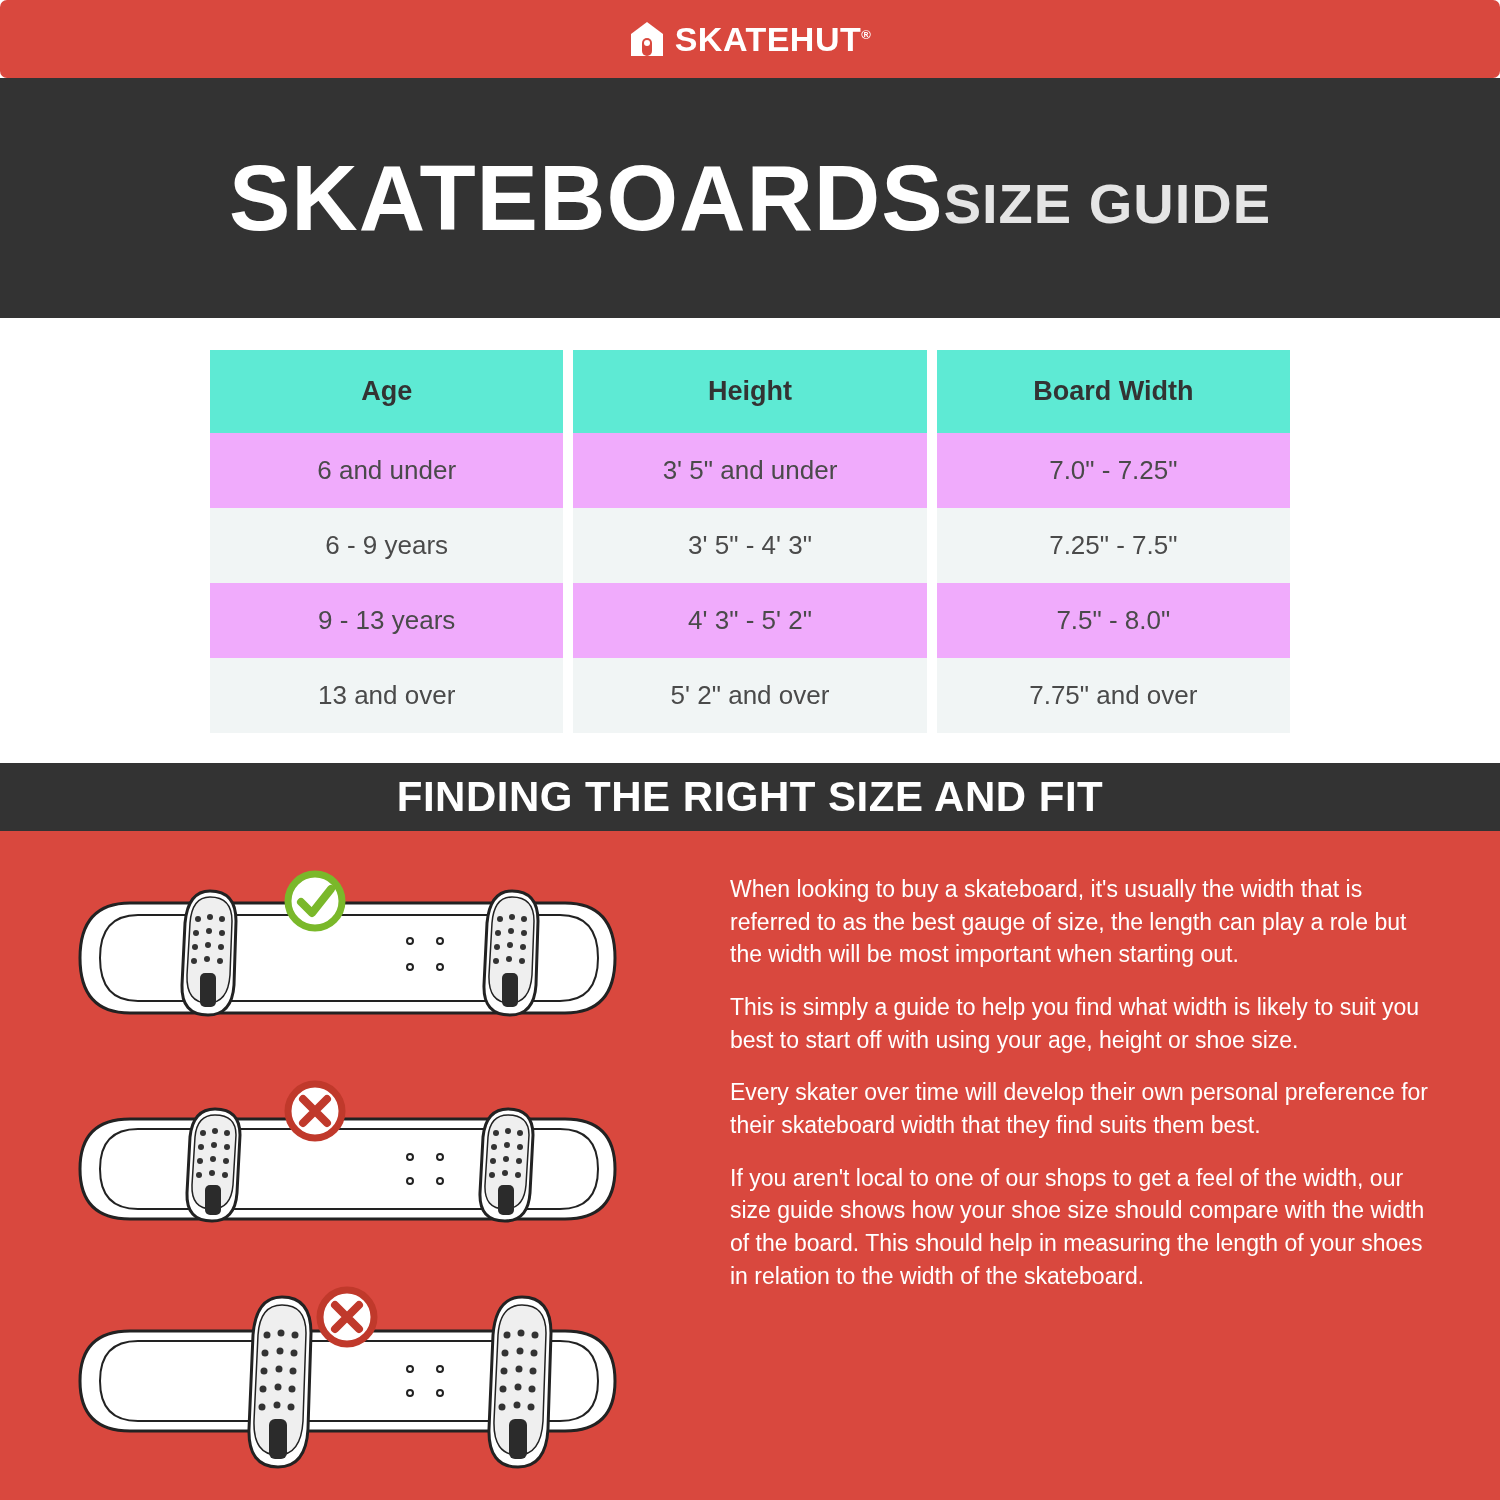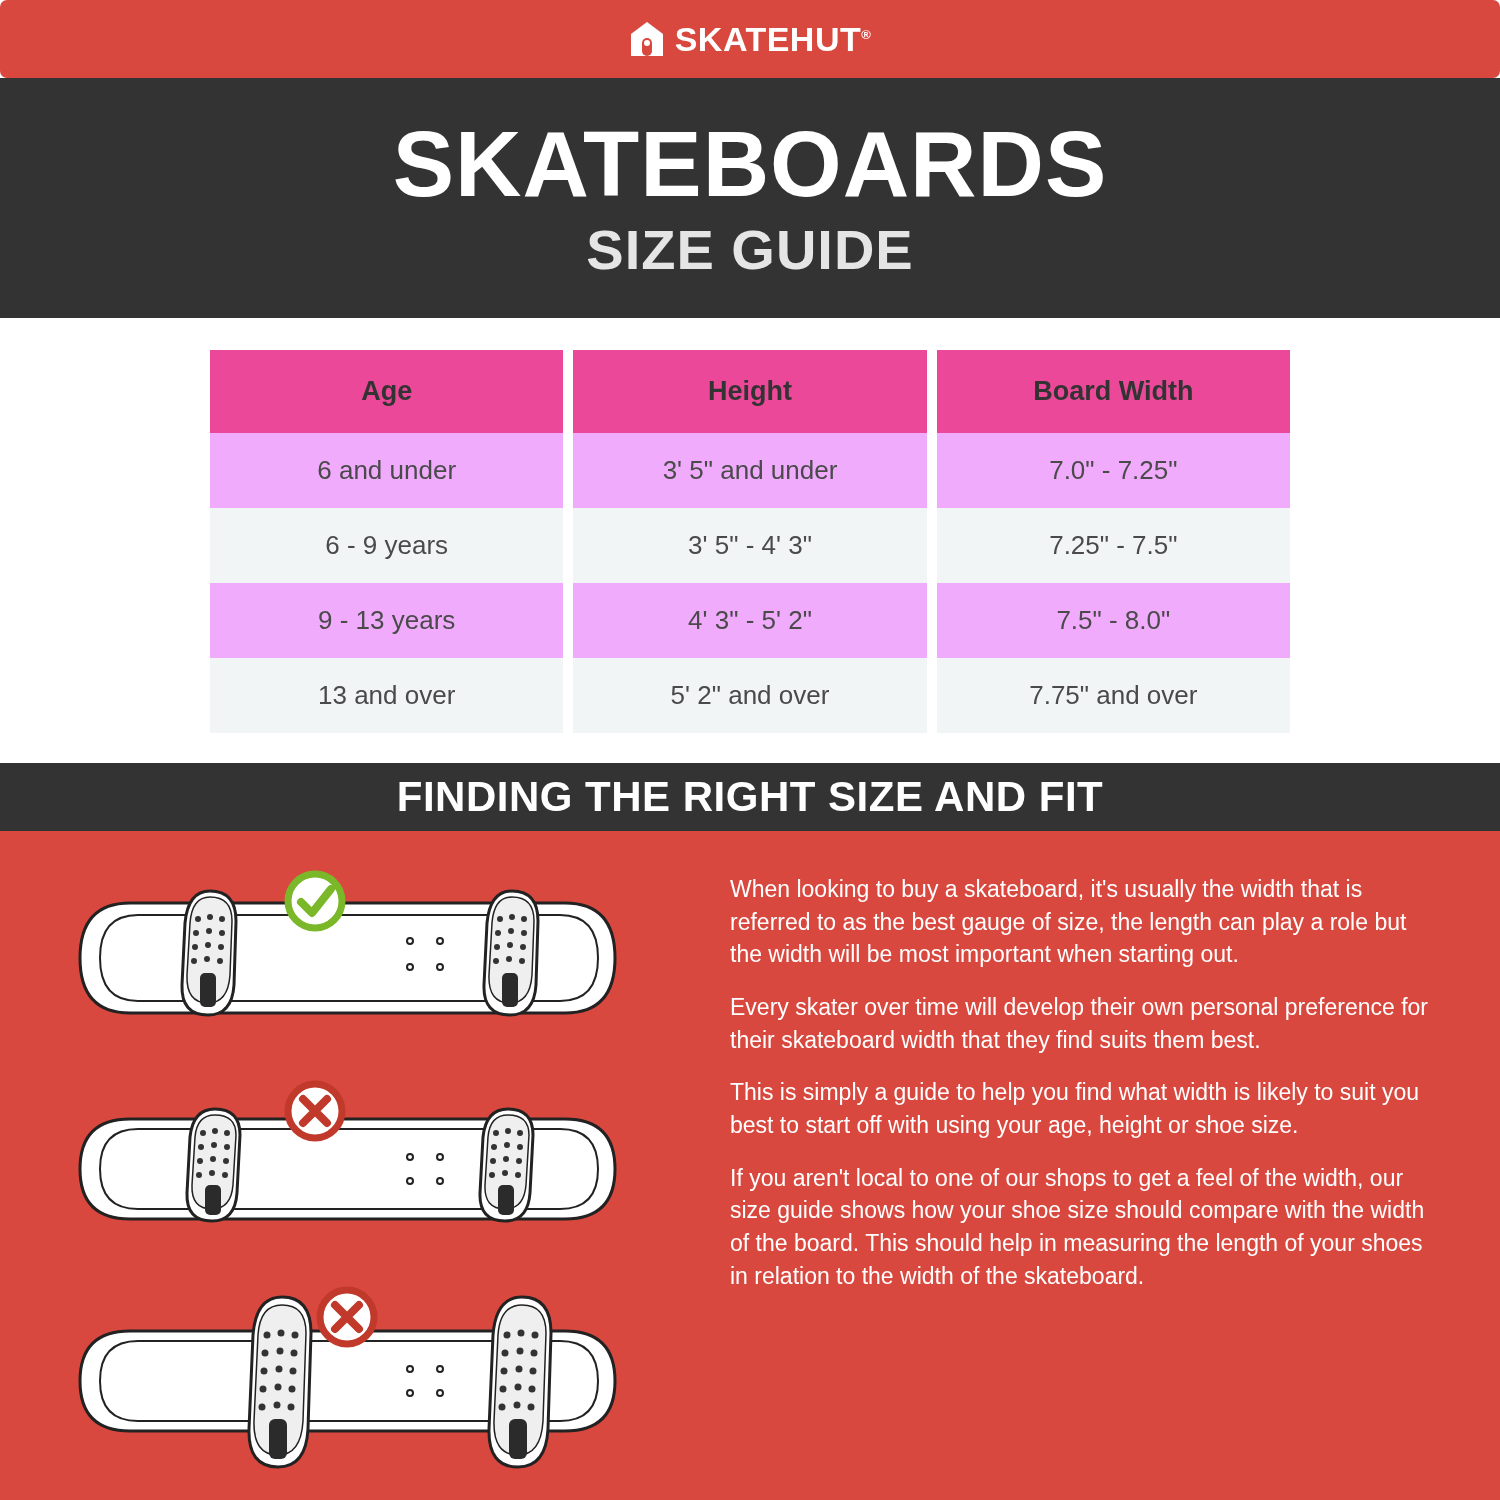--- a/index.html
+++ b/index.html
@@ -39,21 +39,21 @@
     font-size: 13px;
     vertical-align: super;
     font-weight: bold;
   }
 
   
   .titleblock {
     background: #333333;
     height: 240px;
     display: flex;
-    flex-direction: column;
+    flex-direction: row;
     align-items: center;
     justify-content: center;
     padding-top: 0;
   }
   .title-main {
     color: #ffffff;
     font-size: 92px;
     font-weight: bold;
     letter-spacing: 1px;
     line-height: 1.0;
@@ -72,21 +72,21 @@
     padding: 32px 200px 30px 200px;
     background: #ffffff;
   }
   .size-table {
     width: 100%;
     border-collapse: separate;
     border-spacing: 10px 0;
     table-layout: fixed;
   }
   .size-table th {
-    background: #ec4899;
+    background: #5eead4;
     color: #333333;
     font-size: 27px;
     font-weight: bold;
     padding: 26px 8px;
     text-align: center;
   }
   .size-table td {
     font-size: 26px;
     color: #4a4a4a;
     padding: 22px 8px;
@@ -380,19 +380,19 @@
             <circle cx="287" cy="38" r="27" fill="#ffffff" stroke="#c0392b" stroke-width="7"></circle>
             <path d="M275 26 L299 50 M299 26 L275 50" fill="none" stroke="#c0392b" stroke-width="8" stroke-linecap="round"></path>
           </g>
         </svg>
       </div>
 
     </div>
 
     <div class="text-col">
       <p>When looking to buy a skateboard, it's usually the width that is referred to as the best gauge of size, the length can play a role but the width will be most important when starting out.</p>
+      <p>This is simply a guide to help you find what width is likely to suit you best to start off with using your age, height or shoe size.</p>
       <p>Every skater over time will develop their own personal preference for their skateboard width that they find suits them best.</p>
-      <p>This is simply a guide to help you find what width is likely to suit you best to start off with using your age, height or shoe size.</p>
       <p>If you aren't local to one of our shops to get a feel of the width, our size guide shows how your shoe size should compare with the width of the board. This should help in measuring the length of your shoes in relation to the width of the skateboard.</p>
     </div>
 
   </div>
 </div>
 
 </body></html>

